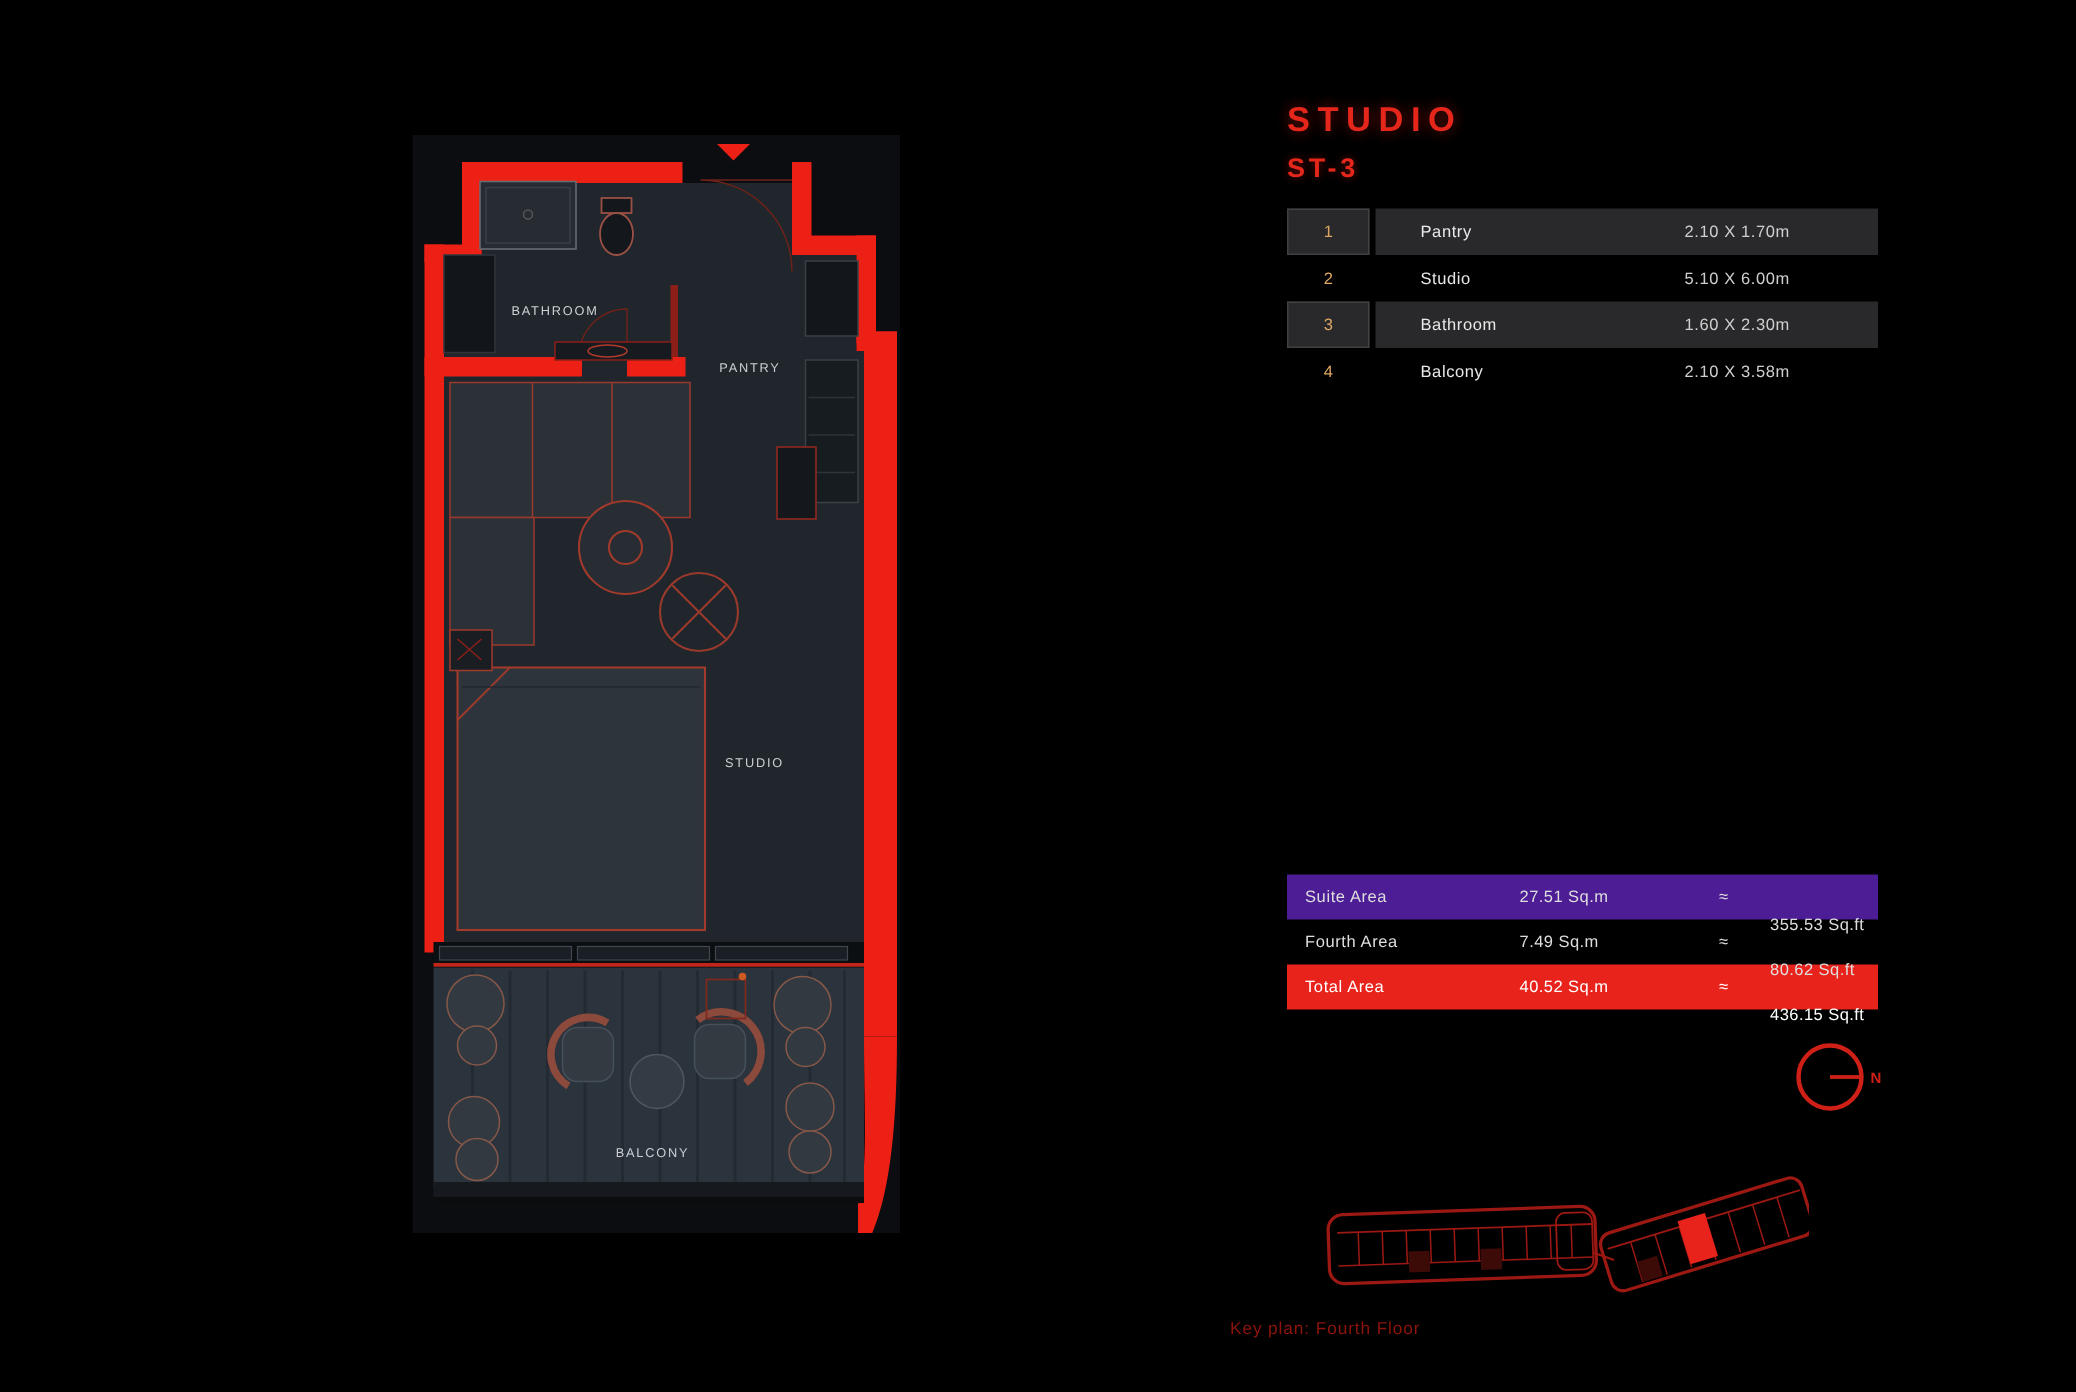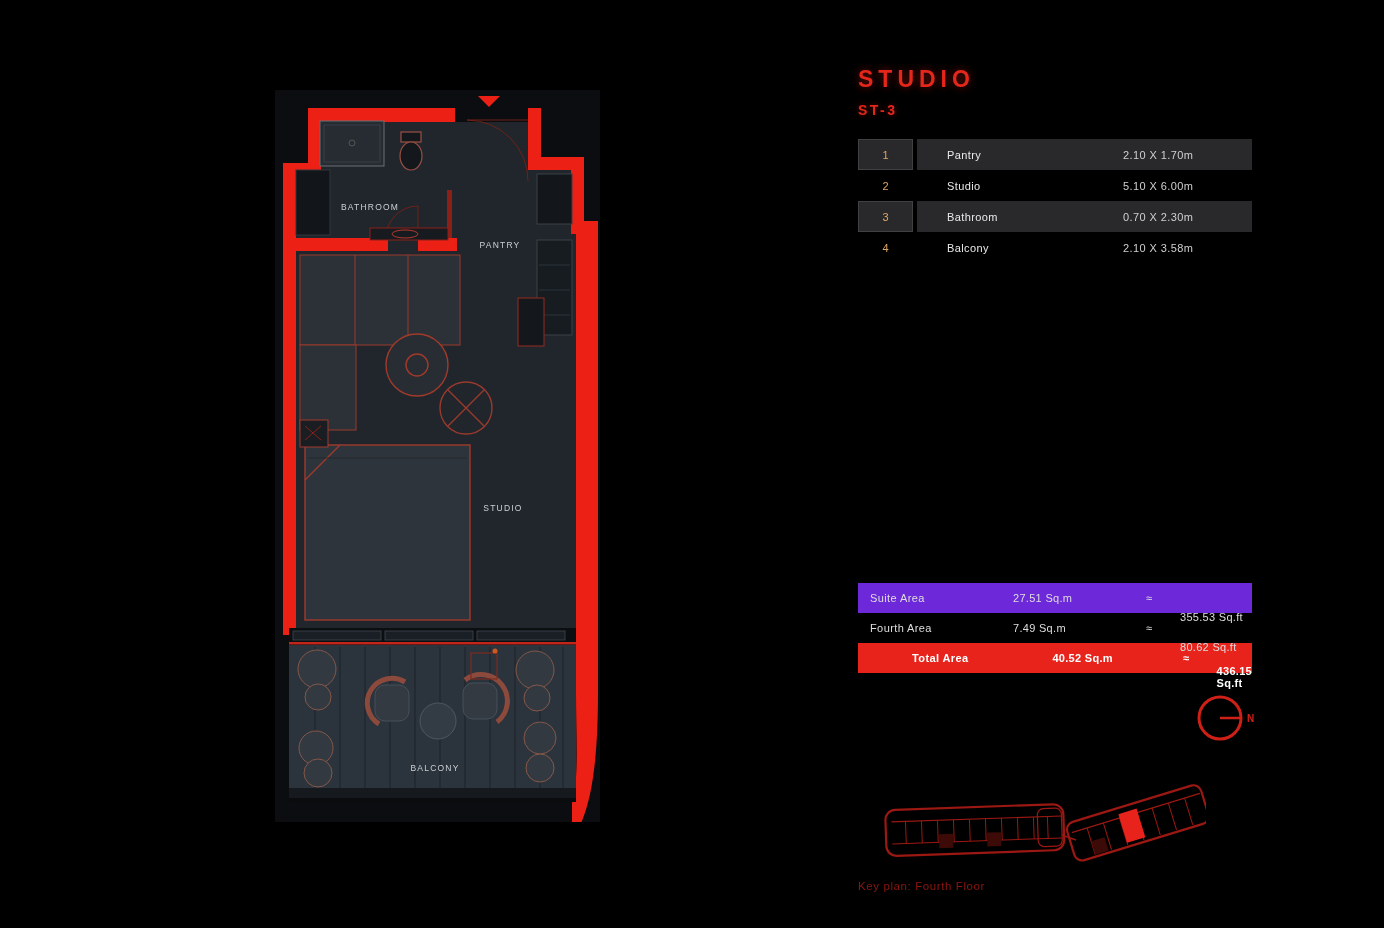--- a/index.html
+++ b/index.html
@@ -5,44 +5,44 @@
   html,body{margin:0;padding:0;background:#000;width:1384px;height:928px;overflow:hidden;
     font-family:"Liberation Sans",sans-serif;position:relative;}
   .abs{position:absolute;}
 
   
   .plan-panel{left:275px;top:90px;width:325px;height:732px;background:#0b0d10;}
 
   
   .title{left:858px;top:66px;font-size:23px;font-weight:700;letter-spacing:5px;
     color:var(--title-red);text-shadow:0 0 9px rgba(237,32,21,.5);}
-  .unit-code{left:858px;top:102px;font-size:14px;font-weight:700;letter-spacing:2.5px;
+  .unit-code{left:858px;top:102px;font-size:18px;font-weight:700;letter-spacing:2.5px;
     color:var(--title-red);text-shadow:0 0 6px rgba(237,32,21,.45);text-align:center;}
 
   .dim-table{left:858px;top:139px;width:394px;}
   .dim-row{display:flex;height:31px;}
   .num-cell{width:55px;display:flex;align-items:center;justify-content:center;
     font-size:11px;color:#dfa763;box-sizing:border-box;}
   .row-gap{width:4px;}
   .row-body{flex:1;display:flex;align-items:center;}
   .room-name{flex:1;padding-left:30px;font-size:11px;color:#e9e9e9;letter-spacing:.4px;}
   .room-dims{width:129px;font-size:11px;color:#cfcfcf;letter-spacing:.4px;}
   .dim-row.hl .num-cell{background:#29292b;border:1px solid #414144;}
   .dim-row.hl .row-body{background:#29292b;}
 
   .area-table{left:858px;top:583px;width:394px;}
   .area-row{display:flex;height:30px;align-items:center;font-size:11px;color:#dedede;}
   .a-label{width:143px;padding-left:12px;letter-spacing:.4px;}
   .a-sqm{width:115px;letter-spacing:.3px;}
   .a-approx{width:42px;text-align:center;}
   .a-sqft{flex:1;padding-left:10px;letter-spacing:.3px;margin-top:38px;}
-  .area-row.r0{background:#6d28d9;}
-  .area-row.r2{background:var(--red-row);color:#fff;font-weight:700;padding-left:42px;}
-
-  .caption{left:858px;top:880px;font-size:11.5px;color:var(--caption-red);letter-spacing:.6px;}
+  .area-row.r0{background:#4c1d95;}
+  .area-row.r2{background:var(--red-row);color:#fff;font-weight:400;}
+
+  .caption{left:820px;top:880px;font-size:11.5px;color:var(--caption-red);letter-spacing:.6px;}
 
   svg text{font-family:"Liberation Sans",sans-serif;}
 </style>
 </head>
 <body>
 
 <div class="abs plan-panel">
   <svg width="325" height="732" viewBox="0 0 325 732">
 
     <path d="M46,32 H253 V80 H296 V144 H301 V552 H21 V85 H46 Z" fill="#20262c"></path>
@@ -181,21 +181,21 @@
     <div class="row-body">
       <div class="room-name">Studio</div>
       <div class="room-dims">5.10 X 6.00m</div>
     </div>
   </div>
   <div class="dim-row hl">
     <div class="num-cell">3</div>
     <div class="row-gap"></div>
     <div class="row-body">
       <div class="room-name">Bathroom</div>
-      <div class="room-dims">0.70 X 2.30m</div>
+      <div class="room-dims">1.60 X 2.30m</div>
     </div>
   </div>
   <div class="dim-row">
     <div class="num-cell">4</div>
     <div class="row-gap"></div>
     <div class="row-body">
       <div class="room-name">Balcony</div>
       <div class="room-dims">2.10 X 3.58m</div>
     </div>
   </div>

